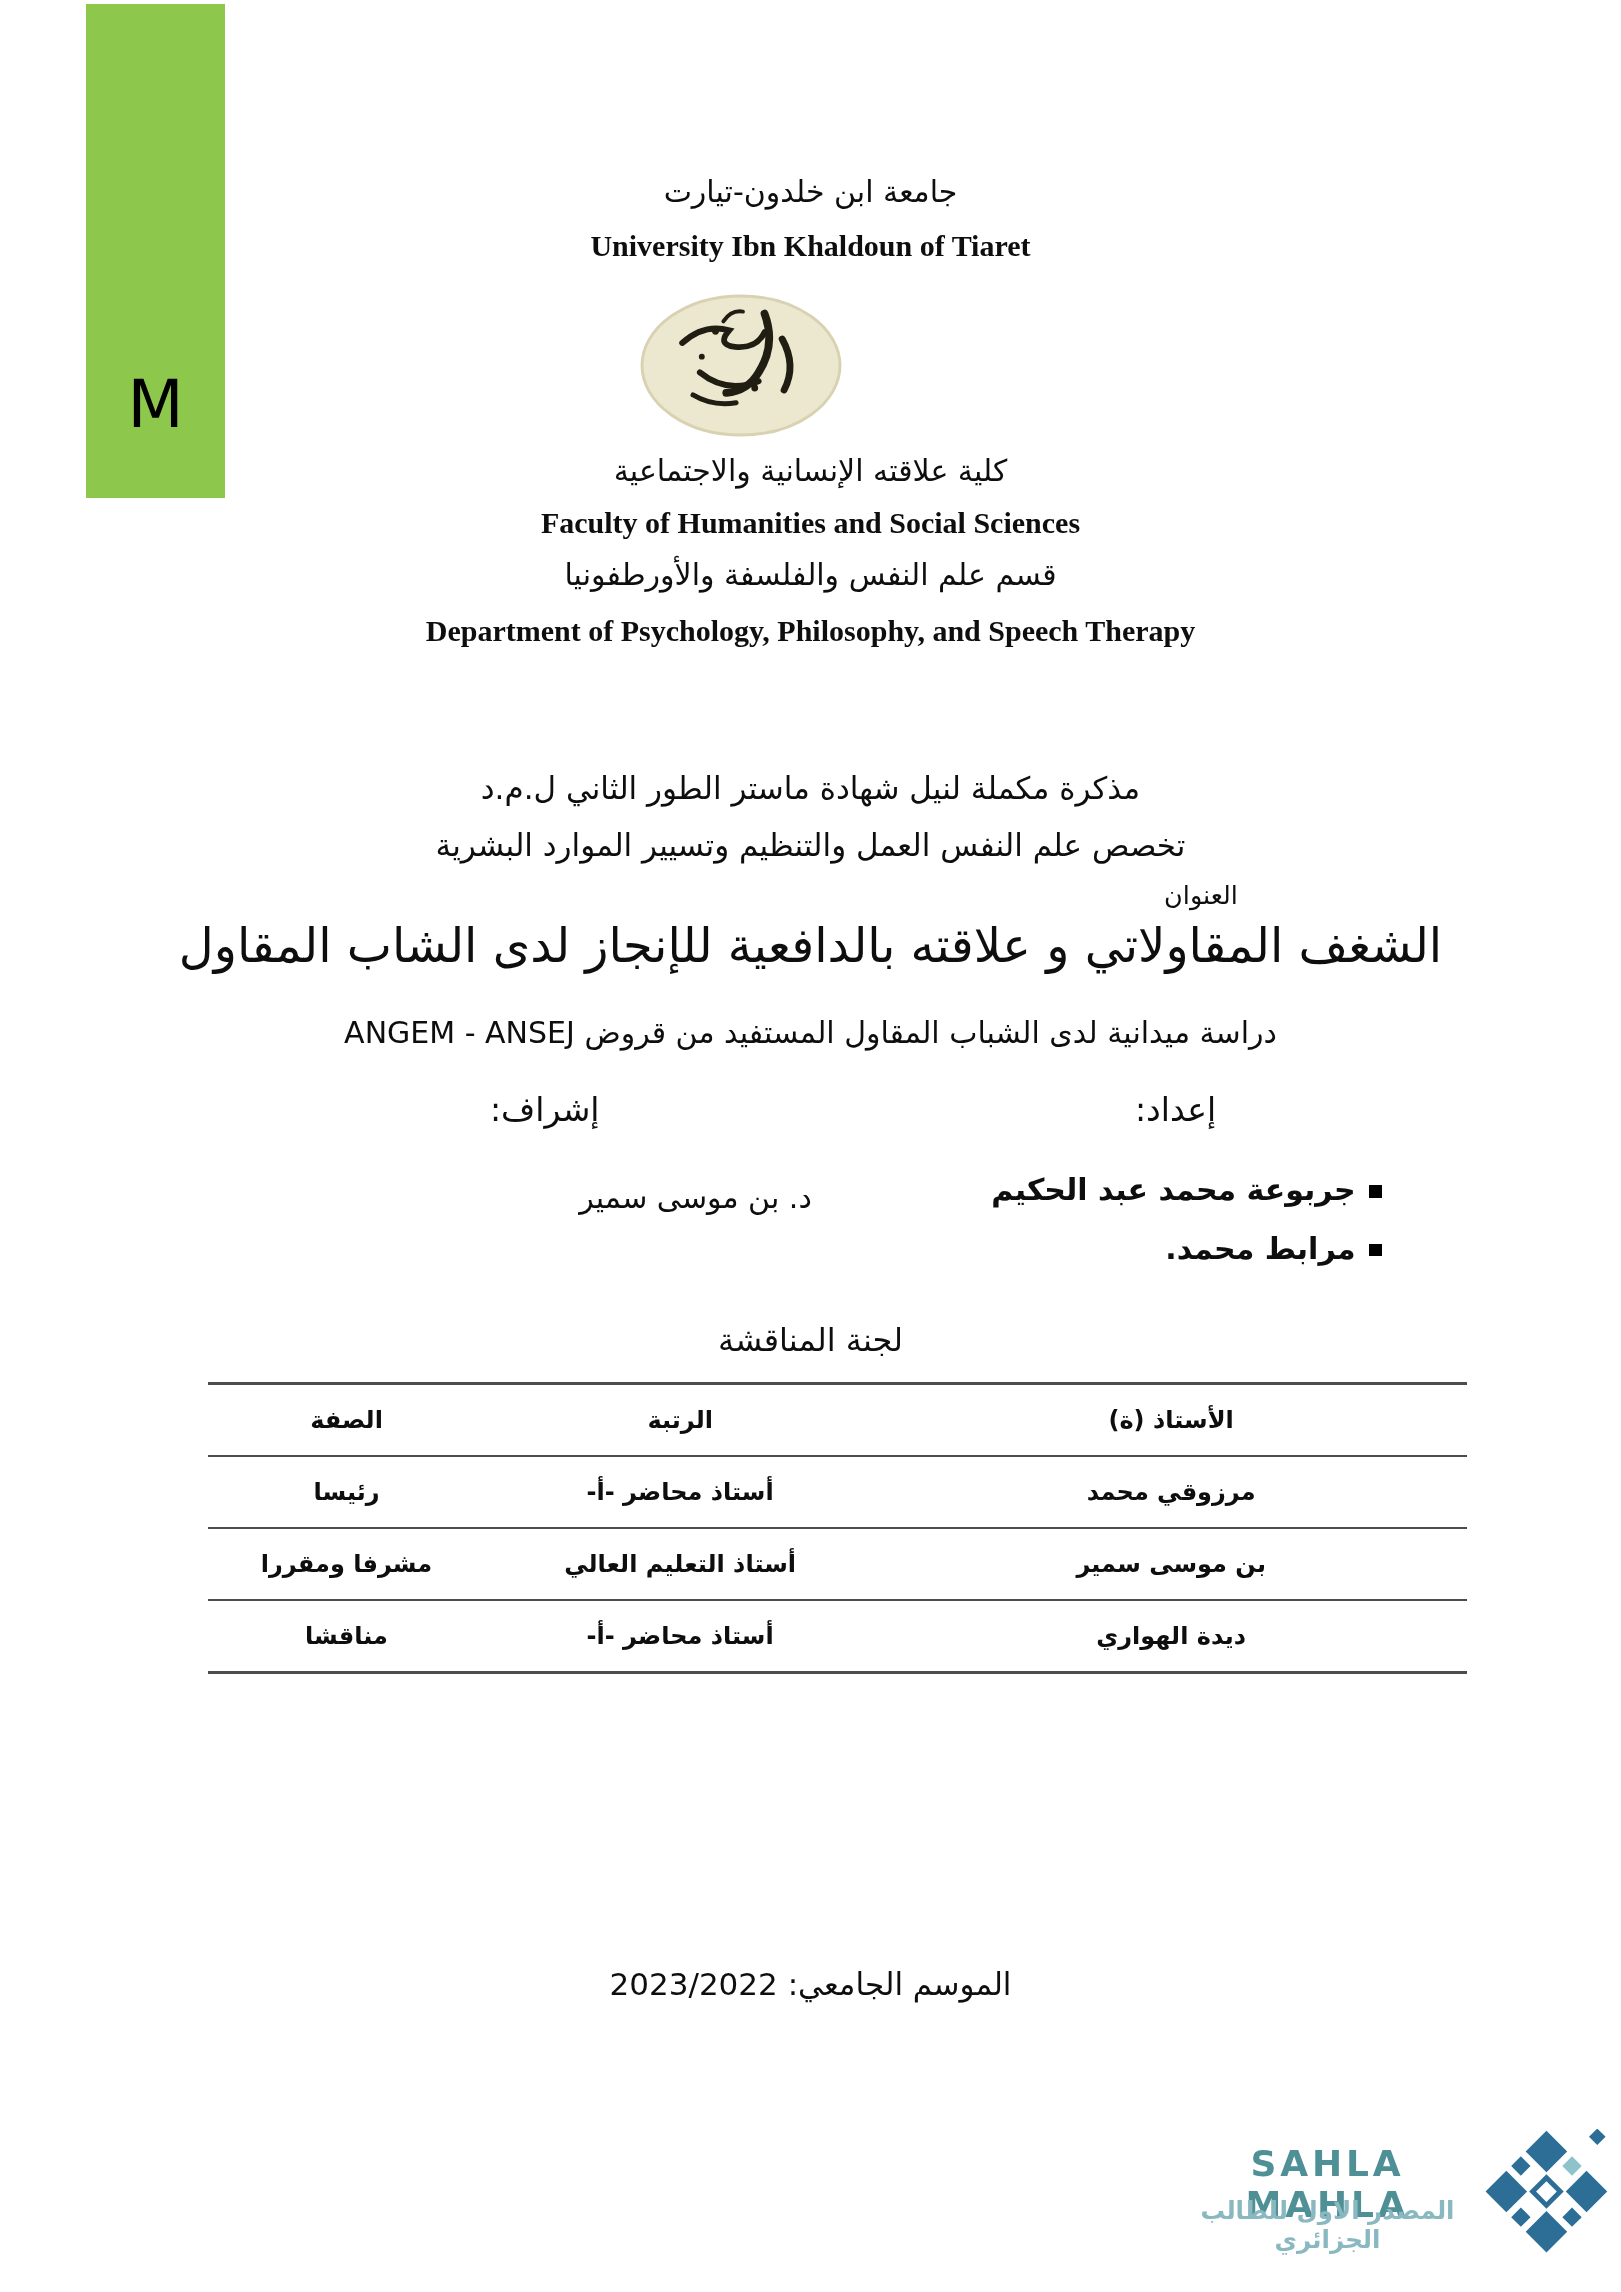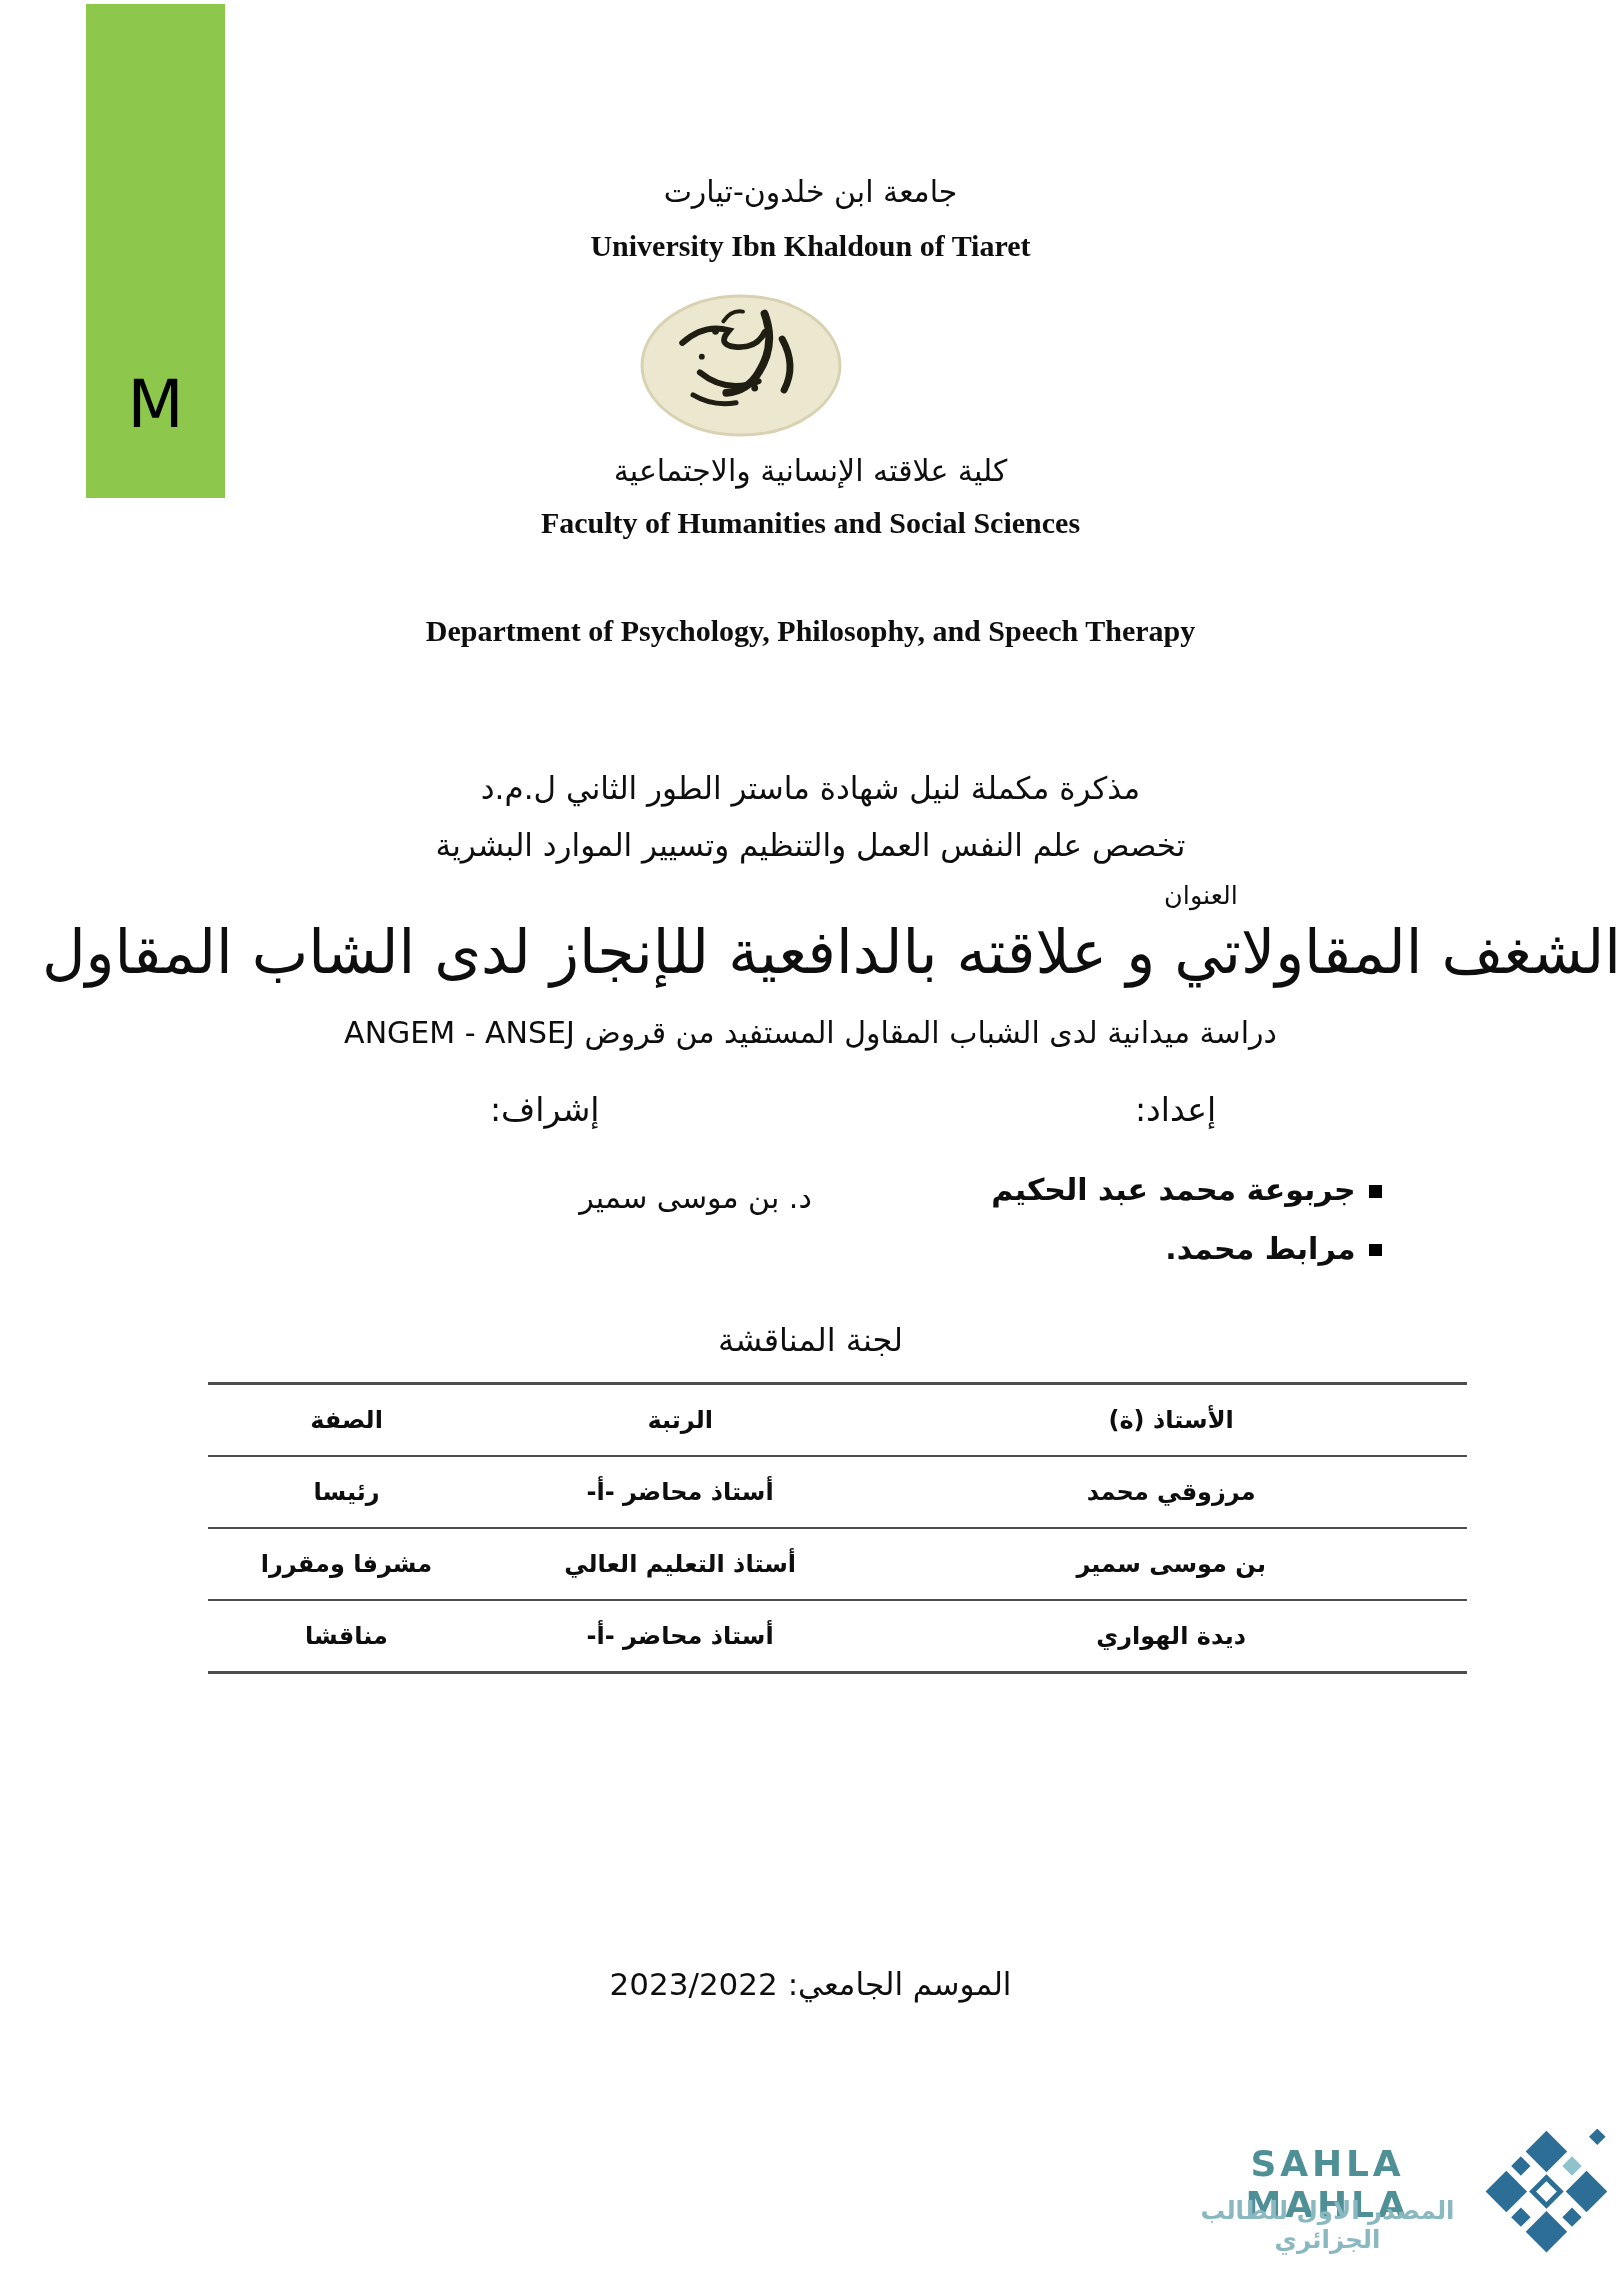--- a/index.html
+++ b/index.html
@@ -18,21 +18,21 @@
   
   .h-ar{font-size:30px;}
   .h-en{font-size:30px;}
 
   
   .seal{left:639px;top:292px;width:204px;height:147px;}
 
   
   .note{font-size:31px;}
   .title-label{left:1054px;top:880px;width:294px;text-align:center;font-size:25.5px;}
-  .main-title{font-size:60px;letter-spacing:-1px;text-align:right;}
+  .main-title{font-size:48px;letter-spacing:-1px;}
   .subtitle{font-size:30px;}
 
   
   .sec-label{font-size:33px;}
   .bullets{right:239px;top:1172px;direction:rtl;text-align:center;}
   .bullet-item{display:flex;flex-direction:row;gap:13.7px;align-items:center;
                direction:rtl;font-weight:bold;font-size:30px;margin-bottom:23.5px;}
   .sq{display:inline-block;width:12.7px;height:12.7px;background:#000;flex:0 0 auto;margin-top:3.9px;}
   .supervisor{left:529px;top:1180px;width:333px;text-align:center;font-size:30px;}
 
@@ -79,20 +79,21 @@
       <path d="M55 105 q20 12 44 8" stroke="#201e12" stroke-width="5" fill="none" stroke-linecap="round"></path>
       <path d="M86 30 q8 -12 20 -10" stroke="#201e12" stroke-width="4" fill="none" stroke-linecap="round"></path>
       <circle cx="78" cy="40" r="3.5" fill="#201e12"></circle>
       <circle cx="118" cy="98" r="3.5" fill="#201e12"></circle>
       <circle cx="64" cy="66" r="3" fill="#201e12"></circle>
     </svg>
   </div>
 
   <div class="abs center ar h-ar" style="top:453px">كلية علاقته الإنسانية والاجتماعية</div>
   <div class="abs center en h-en" style="top:506px">Faculty of Humanities and Social Sciences</div>
+  <div class="abs center ar h-ar" style="top:557px">قسم علم النفس والفلسفة والأورطفونيا</div>
   <div class="abs center en h-en" style="top:614px">Department of Psychology, Philosophy, and Speech Therapy</div>
 
   <div class="abs center ar note" style="top:770px">مذكرة مكملة لنيل شهادة ماستر الطور الثاني ل.م.د</div>
   <div class="abs center ar note" style="top:827px">تخصص علم النفس العمل والتنظيم وتسيير الموارد البشرية</div>
 
   <div class="abs ar title-label">العنوان</div>
   <div class="abs center ar main-title" style="top:917px">الشغف المقاولاتي و علاقته بالدافعية للإنجاز لدى الشاب المقاول</div>
   <div class="abs center ar subtitle" style="top:1015px">دراسة ميدانية لدى الشباب المقاول المستفيد من قروض ANGEM  - ANSEJ</div>
 
   <div class="abs ar sec-label" style="left:1135px;top:1090px">إعداد:</div>

